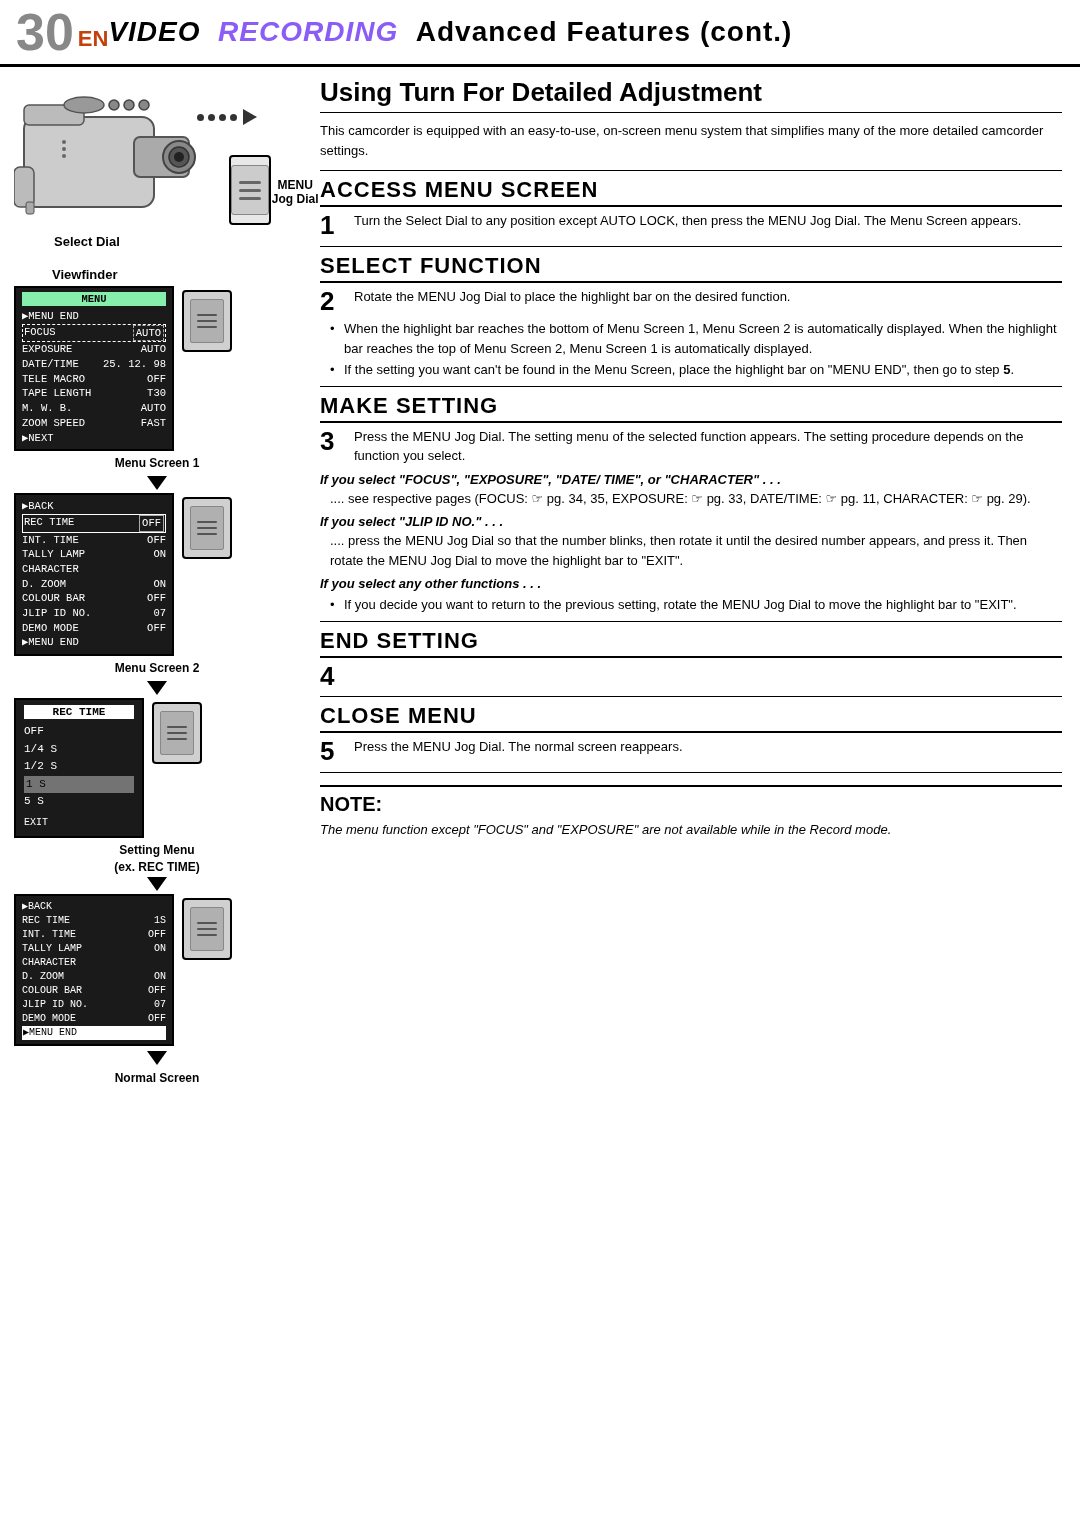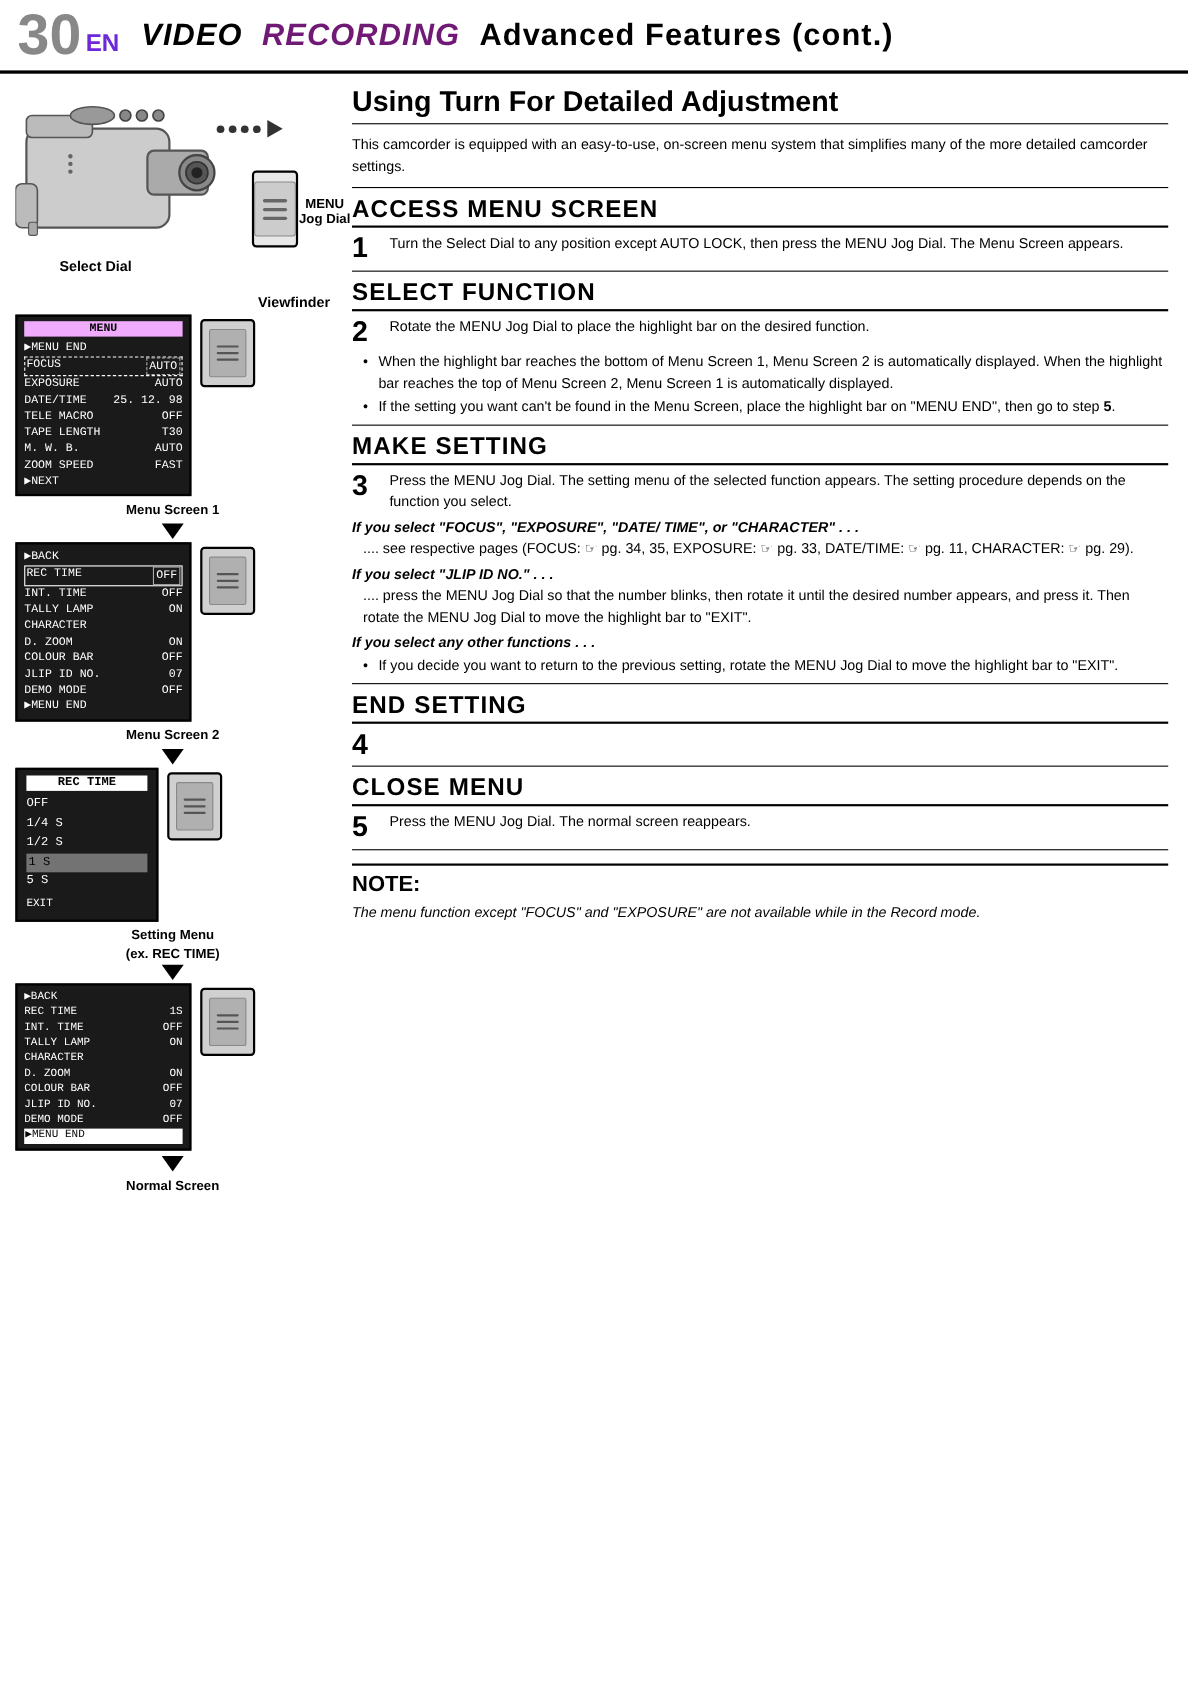--- a/index.html
+++ b/index.html
@@ -23,37 +23,36 @@
     .header-page-num {
       font-size: 52px;
       font-weight: bold;
       color: #888;
       line-height: 1;
       margin-right: 4px;
     }
     .header-en {
       font-size: 22px;
       font-weight: bold;
-      color: #6d28d9;
+      color: #c2410c;
       align-self: flex-end;
       margin-bottom: 6px;
-      margin-right: 20px;
     }
     .header-title {
       font-size: 28px;
       font-weight: bold;
       font-style: italic;
       letter-spacing: 1px;
     }
     .header-title .video {
       color: #000;
       font-style: italic;
     }
     .header-title .recording {
-      color: #701a75;
+      color: #8b5cf6;
       font-style: italic;
     }
     .header-title .rest {
       color: #000;
       font-style: normal;
       font-weight: bold;
     }
 
     
     .main-content {
@@ -151,21 +150,21 @@
       background: #1a1a1a;
       color: #fff;
       font-size: 10.5px;
       font-family: 'Courier New', monospace;
       padding: 4px 6px;
       min-width: 160px;
       max-width: 185px;
       flex-shrink: 0;
     }
     .menu-box .menu-title-bar {
-      background: #f0abfc;
+      background: #86efac;
       color: #000;
       text-align: center;
       font-weight: bold;
       font-size: 10.5px;
       margin-bottom: 3px;
       padding: 1px 0;
     }
     .menu-box .menu-row {
       display: flex;
       flex-direction: row;
@@ -453,21 +452,21 @@
               <div style="width:22px;height:3px;background:#666;border-radius:2px;"></div>
               <div style="width:22px;height:3px;background:#666;border-radius:2px;"></div>
               <div style="width:22px;height:3px;background:#666;border-radius:2px;"></div>
             </div>
           </div>
         </div>
         <div class="menu-jog-label">MENU Jog Dial</div>
       </div>
     </div>
 
-    <div style="margin-top:28px; width:100%; text-align:right; padding-left:18px;">
+    <div style="margin-top:28px; width:100%; text-align:left; padding-left:18px;">
       <div class="viewfinder-label">Viewfinder</div>
     </div>
 
     <div class="menu-screen-row">
       <div class="menu-box">
         <div class="menu-title-bar">MENU</div>
         <div class="menu-row">
             <span>▶MENU END</span>
           </div>
         <div class="menu-row highlight-box" style="border:1px dashed #fff; padding:0 1px; display:flex; justify-content:space-between;">

